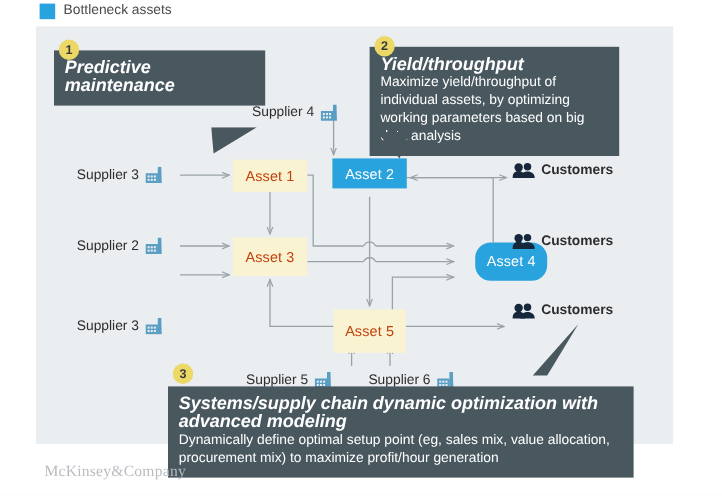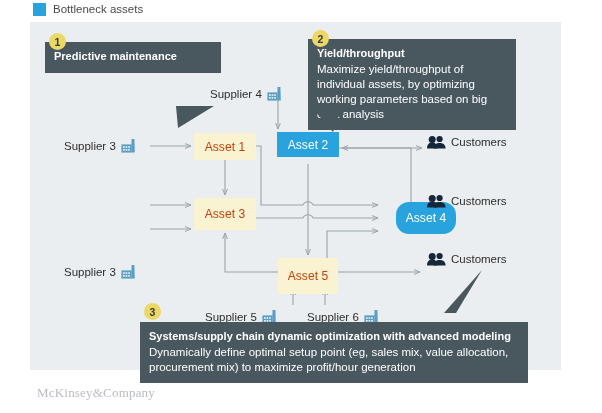--- a/index.html
+++ b/index.html
@@ -92,41 +92,42 @@
   }
   .endpoint .ep-label { line-height: 14px; }
 
   #sup1 { left: 34px; top: 117px; }
   #sup2 { left: 34px; top: 176px; }
   #sup3 { left: 34px; top: 200px; margin-top: 43px; }
   #sup4 { left: 180px; top: 65px; }
   #sup5 { left: 175px; top: 288px; }
   #sup6 { left: 277px; top: 288px; }
 
-  .customer { left: 397px; }
+  .customer { left: 397px; font-weight: bold; }
   #cust1 { top: 113px; }
   #cust2 { top: 172px; }
   #cust3 { top: 230px; }
 
   .factory-icon { display: block; }
   .people-icon { display: block; }
 
   
   .callout {
     position: absolute;
     background: #49575f;
     color: #ffffff;
     box-sizing: border-box;
     padding: 7px 9px 8px 9px;
   }
   .callout .c-title {
-    font-size: 11px;
+    font-size: 15px;
     font-weight: bold;
     line-height: 15px;
     margin-bottom: 1px;
+    font-style: italic;
   }
   .callout .c-body {
     font-size: 11.5px;
     line-height: 15px;
     font-weight: normal;
   }
   #callout1 { left: 15px; top: 20px; width: 176px; }
   #callout2 { left: 278px; top: 17px; width: 208px; }
   #callout3 { left: 110px; top: 300px; width: 388px; }
 
@@ -244,20 +245,35 @@
       <g fill="#eaeef1">
         <rect x="2" y="7.2" width="1.7" height="1.7"></rect>
         <rect x="4.6" y="7.2" width="1.7" height="1.7"></rect>
         <rect x="7.2" y="7.2" width="1.7" height="1.7"></rect>
         <rect x="2" y="10" width="1.7" height="1.7"></rect>
         <rect x="4.6" y="10" width="1.7" height="1.7"></rect>
         <rect x="7.2" y="10" width="1.7" height="1.7"></rect>
       </g>
     </svg>
   </div>
+  <div class="endpoint" id="sup2">
+    <span class="ep-label">Supplier 2</span>
+    <svg class="factory-icon" width="16" height="14" viewBox="0 0 16 14">
+      <path d="M10.5,0 L13.4,0 L13.8,13.6 L10.4,13.6 Z" fill="#5b9ec4"></path>
+      <path d="M0.4,5.4 L10.6,5.4 L10.6,13.6 L0.4,13.6 Z" fill="#5b9ec4"></path>
+      <g fill="#eaeef1">
+        <rect x="2" y="7.2" width="1.7" height="1.7"></rect>
+        <rect x="4.6" y="7.2" width="1.7" height="1.7"></rect>
+        <rect x="7.2" y="7.2" width="1.7" height="1.7"></rect>
+        <rect x="2" y="10" width="1.7" height="1.7"></rect>
+        <rect x="4.6" y="10" width="1.7" height="1.7"></rect>
+        <rect x="7.2" y="10" width="1.7" height="1.7"></rect>
+      </g>
+    </svg>
+  </div>
   <div class="endpoint" id="sup3">
     <span class="ep-label">Supplier 3</span>
     <svg class="factory-icon" width="16" height="14" viewBox="0 0 16 14">
       <path d="M10.5,0 L13.4,0 L13.8,13.6 L10.4,13.6 Z" fill="#5b9ec4"></path>
       <path d="M0.4,5.4 L10.6,5.4 L10.6,13.6 L0.4,13.6 Z" fill="#5b9ec4"></path>
       <g fill="#eaeef1">
         <rect x="2" y="7.2" width="1.7" height="1.7"></rect>
         <rect x="4.6" y="7.2" width="1.7" height="1.7"></rect>
         <rect x="7.2" y="7.2" width="1.7" height="1.7"></rect>
         <rect x="2" y="10" width="1.7" height="1.7"></rect>

